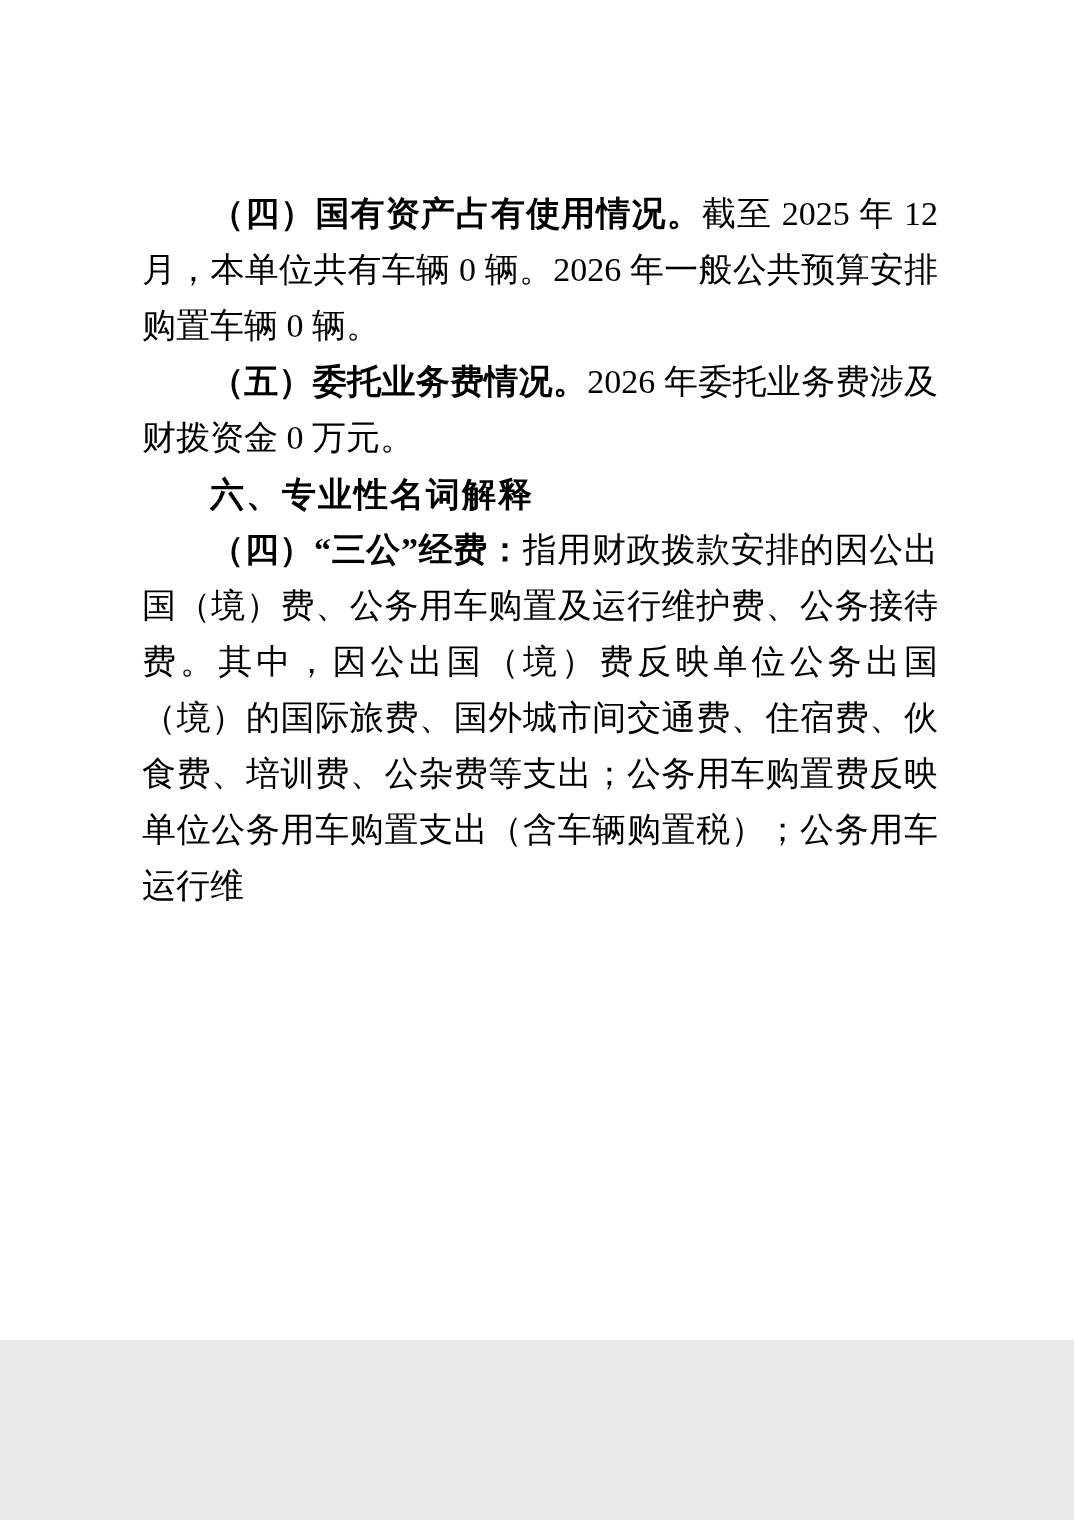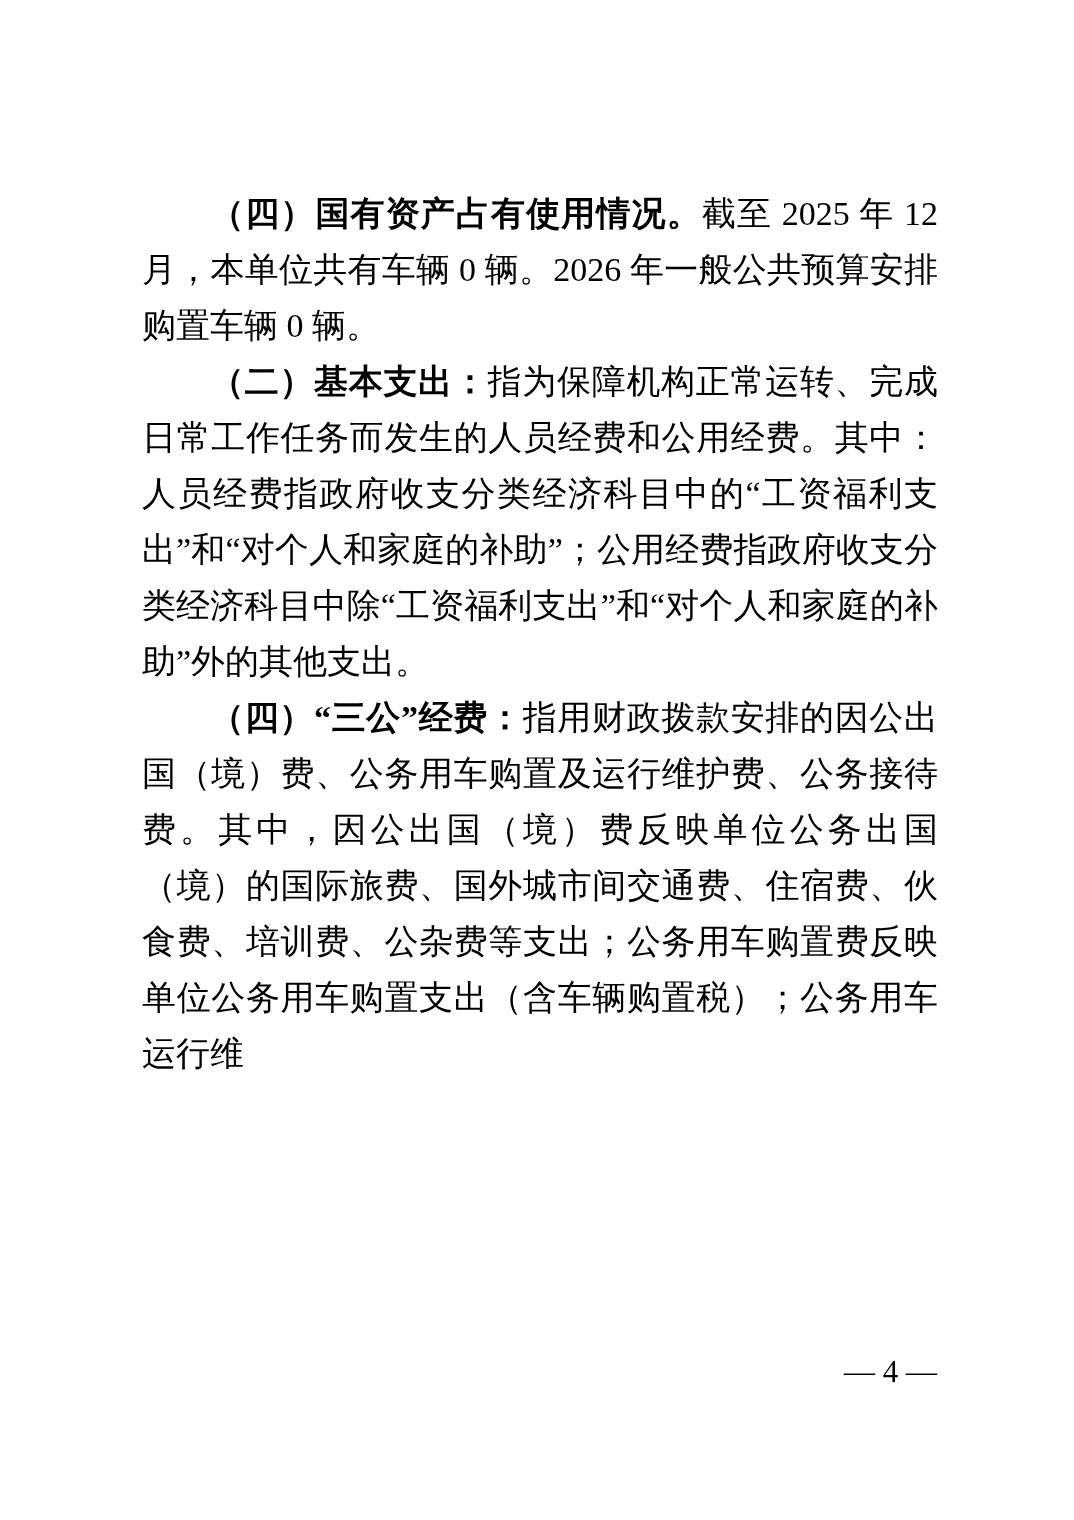--- a/index.html
+++ b/index.html
@@ -3,21 +3,21 @@
 <meta charset="utf-8">
 <style>
   html, body {
     margin: 0;
     padding: 0;
     background: #e8e8e8;
   }
   .page {
     position: relative;
     width: 1074px;
-    height: 1520px;
+    height: 1340px;
     margin: 0 auto;
     background: #ffffff;
     color: #000000;
     font-family: "Liberation Serif", "DejaVu Serif", serif;
     overflow: hidden;
   }
   .content {
     position: absolute;
     left: 142px;
     top: 186px;
@@ -54,24 +54,25 @@
   }
 </style>
 </head>
 <body>
 
 <div class="page">
   <main class="content">
 
     <p class="para"><span class="lead">（四）国有资产占有使用情况。</span><span>截至 2025 年 12 月，本单位共有车辆 0 辆。2026 年一般公共预算安排购置车辆 0 辆。</span></p>
 
+    <p class="para"><span class="lead">（五）委托业务费情况。</span><span>2026 年委托业务费涉及财拨资金 0 万元。</span></p>
+
+    <h2 class="heading">六、专业性名词解释</h2>
 
 
-
-    <p class="para"><span class="lead">（二）基本支出：</span><span>指为保障机构正常运转、完成日常工作任务而发生的人员经费和公用经费。其中：人员经费指政府收支分类经济科目中的“工资福利支出”和“对个人和家庭的补助”；公用经费指政府收支分类经济科目中除“工资福利支出”和“对个人和家庭的补助”外的其他支出。</span></p>
 
 
     <p class="para"><span class="lead">（四）“三公”经费：</span><span>指用财政拨款安排的因公出国（境）费、公务用车购置及运行维护费、公务接待费。其中，因公出国（境）费反映单位公务出国（境）的国际旅费、国外城市间交通费、住宿费、伙食费、培训费、公杂费等支出；公务用车购置费反映单位公务用车购置支出（含车辆购置税）；公务用车运行维</span></p>
 
   </main>
 
   <footer class="footer">
     <span>— 4 —</span>
   </footer>
 </div>

